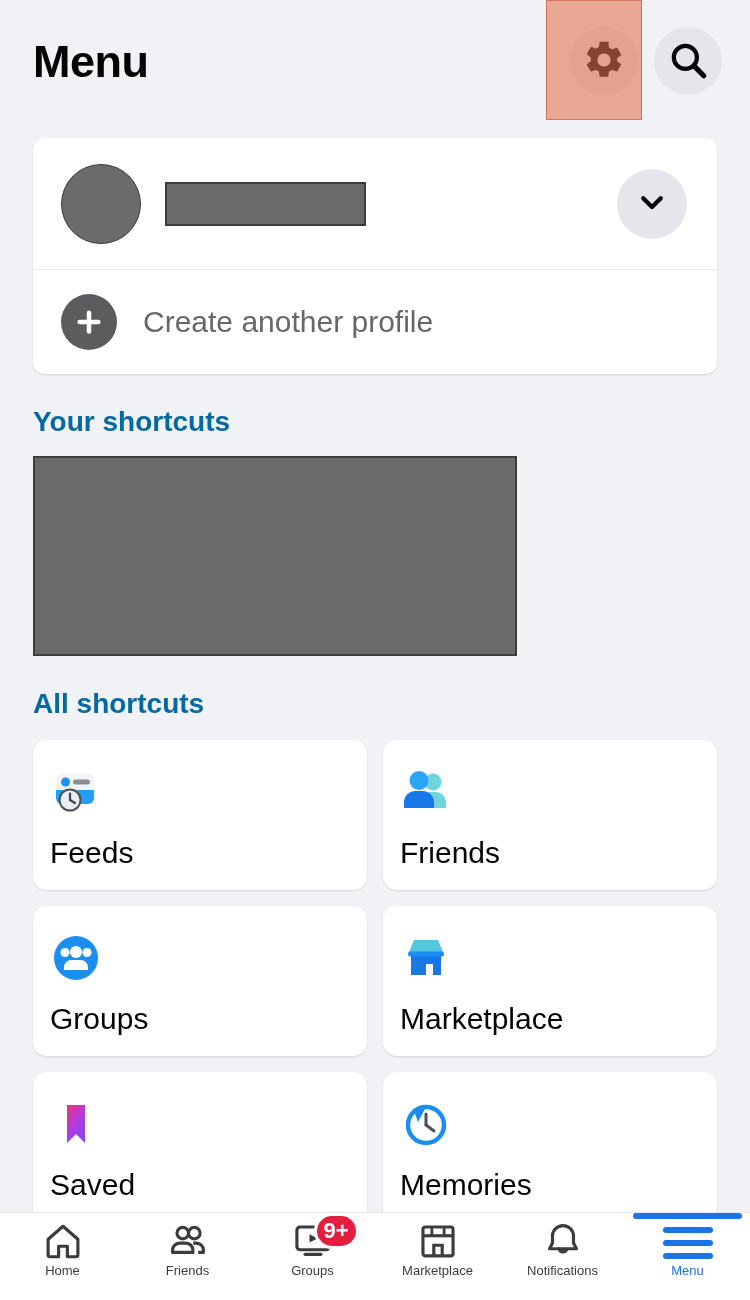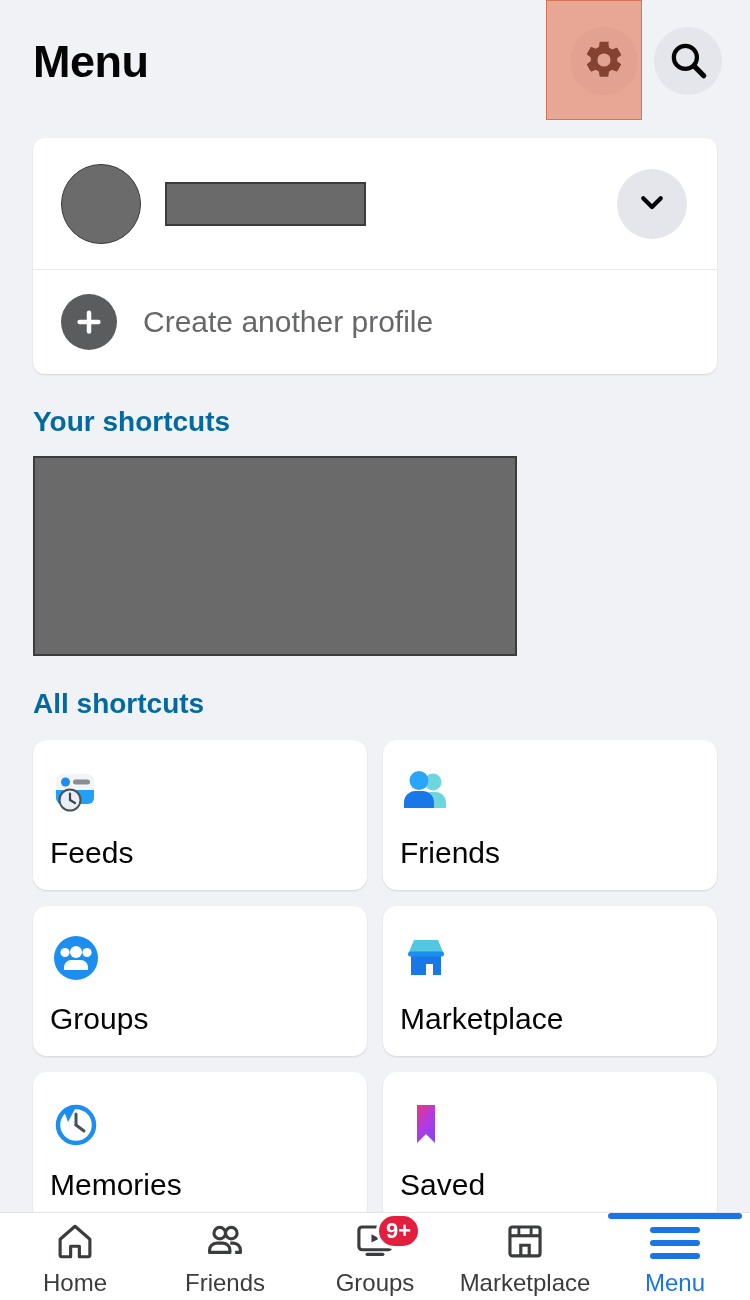--- a/index.html
+++ b/index.html
@@ -211,22 +211,21 @@
     cursor: pointer;
   }
   .nav-icon-wrap {
     height: 40px;
     display: flex;
     align-items: center;
     justify-content: center;
     position: relative;
   }
   .nav-label {
-    margin-top: 6px;
-    font-size: 24px;
+    font-size: 13px;
     color: #3b3c3e;
   }
   .nav-item.active .nav-label { color: #1b74e4; }
   .nav-indicator {
     position: absolute;
     top: 0;
     left: 8px;
     right: 8px;
     height: 6px;
     background: #1b74e4;
@@ -375,45 +374,45 @@
         <path d="M9 20 14 8h24l5 12z" fill="#53c6e0"></path>
         <rect x="8" y="19.5" width="36" height="5" rx="2.5" fill="#1b8ef0"></rect>
       </svg>
     </span>
     <div class="tile-label">Marketplace</div>
   </div>
 
   <div class="tile">
     <span class="tile-icon">
       <svg class="tile-icon" viewBox="0 0 52 52" aria-hidden="true">
-        <circle cx="26" cy="27" r="18" fill="none" stroke="#1b8ef0" stroke-width="4.5"></circle>
-        <path d="M26 9 14 13l4 11z" fill="#1b8ef0"></path>
-        <line x1="26" y1="27" x2="26" y2="16" stroke="#4b5159" stroke-width="3" stroke-linecap="round"></line>
-        <line x1="26" y1="27" x2="34" y2="33" stroke="#4b5159" stroke-width="3" stroke-linecap="round"></line>
-      </svg>
-    </span>
-    <div class="tile-label">Memories</div>
-  </div>
-
-  <div class="tile">
-    <span class="tile-icon">
-      <svg class="tile-icon" viewBox="0 0 52 52" aria-hidden="true">
         <defs>
           <linearGradient id="savedGrad" x1="0" y1="0" x2="0.6" y2="1">
             <stop offset="0%" stop-color="#e8357f"></stop>
             <stop offset="55%" stop-color="#b43ae0"></stop>
             <stop offset="100%" stop-color="#8b44f0"></stop>
           </linearGradient>
         </defs>
         <path d="M17 7h18v38l-9-9-9 9z" fill="url(#savedGrad)"></path>
       </svg>
     </span>
     <div class="tile-label">Saved</div>
   </div>
 
+  <div class="tile">
+    <span class="tile-icon">
+      <svg class="tile-icon" viewBox="0 0 52 52" aria-hidden="true">
+        <circle cx="26" cy="27" r="18" fill="none" stroke="#1b8ef0" stroke-width="4.5"></circle>
+        <path d="M26 9 14 13l4 11z" fill="#1b8ef0"></path>
+        <line x1="26" y1="27" x2="26" y2="16" stroke="#4b5159" stroke-width="3" stroke-linecap="round"></line>
+        <line x1="26" y1="27" x2="34" y2="33" stroke="#4b5159" stroke-width="3" stroke-linecap="round"></line>
+      </svg>
+    </span>
+    <div class="tile-label">Memories</div>
+  </div>
+
 </div>
 
 <div class="bottom-nav">
 
   <div class="nav-item">
     <div class="nav-icon-wrap">
       <span>
         <svg width="42" height="42" viewBox="0 0 24 24" aria-hidden="true">
           <path d="M3.5 11 12 3.6 20.5 11v9a1 1 0 0 1-1 1h-5v-6h-5v6h-5a1 1 0 0 1-1-1z" fill="none" stroke="#3b3c3e" stroke-width="1.8" stroke-linejoin="round"></path>
         </svg>
@@ -458,20 +457,31 @@
           <line x1="3.4" y1="9" x2="20.6" y2="9" stroke="#3b3c3e" stroke-width="1.8"></line>
           <line x1="8.5" y1="4.2" x2="8.5" y2="9" stroke="#3b3c3e" stroke-width="1.6"></line>
           <line x1="15.5" y1="4.2" x2="15.5" y2="9" stroke="#3b3c3e" stroke-width="1.6"></line>
           <path d="M9.6 20.4v-6h4.8v6" fill="none" stroke="#3b3c3e" stroke-width="1.8"></path>
         </svg>
       </span>
     </div>
     <div class="nav-label">Marketplace</div>
   </div>
 
+  <div class="nav-item">
+    <div class="nav-icon-wrap">
+      <span>
+        <svg width="42" height="42" viewBox="0 0 24 24" aria-hidden="true">
+          <path d="M12 3.2a6 6 0 0 1 6 6v4l1.7 3.2H4.3L6 13.2v-4a6 6 0 0 1 6-6z" fill="none" stroke="#3b3c3e" stroke-width="1.8" stroke-linejoin="round"></path>
+          <path d="M9.8 16.6a2.3 2.3 0 0 0 4.4 0" fill="none" stroke="#3b3c3e" stroke-width="1.8" stroke-linecap="round"></path>
+        </svg>
+      </span>
+    </div>
+    <div class="nav-label">Notifications</div>
+  </div>
 
   <div class="nav-item active">
     <div class="nav-indicator"></div>
     <div class="nav-icon-wrap">
       <span class="hamburger-lines">
         <span></span>
           <span></span>
           <span></span>
       </span>
     </div>

